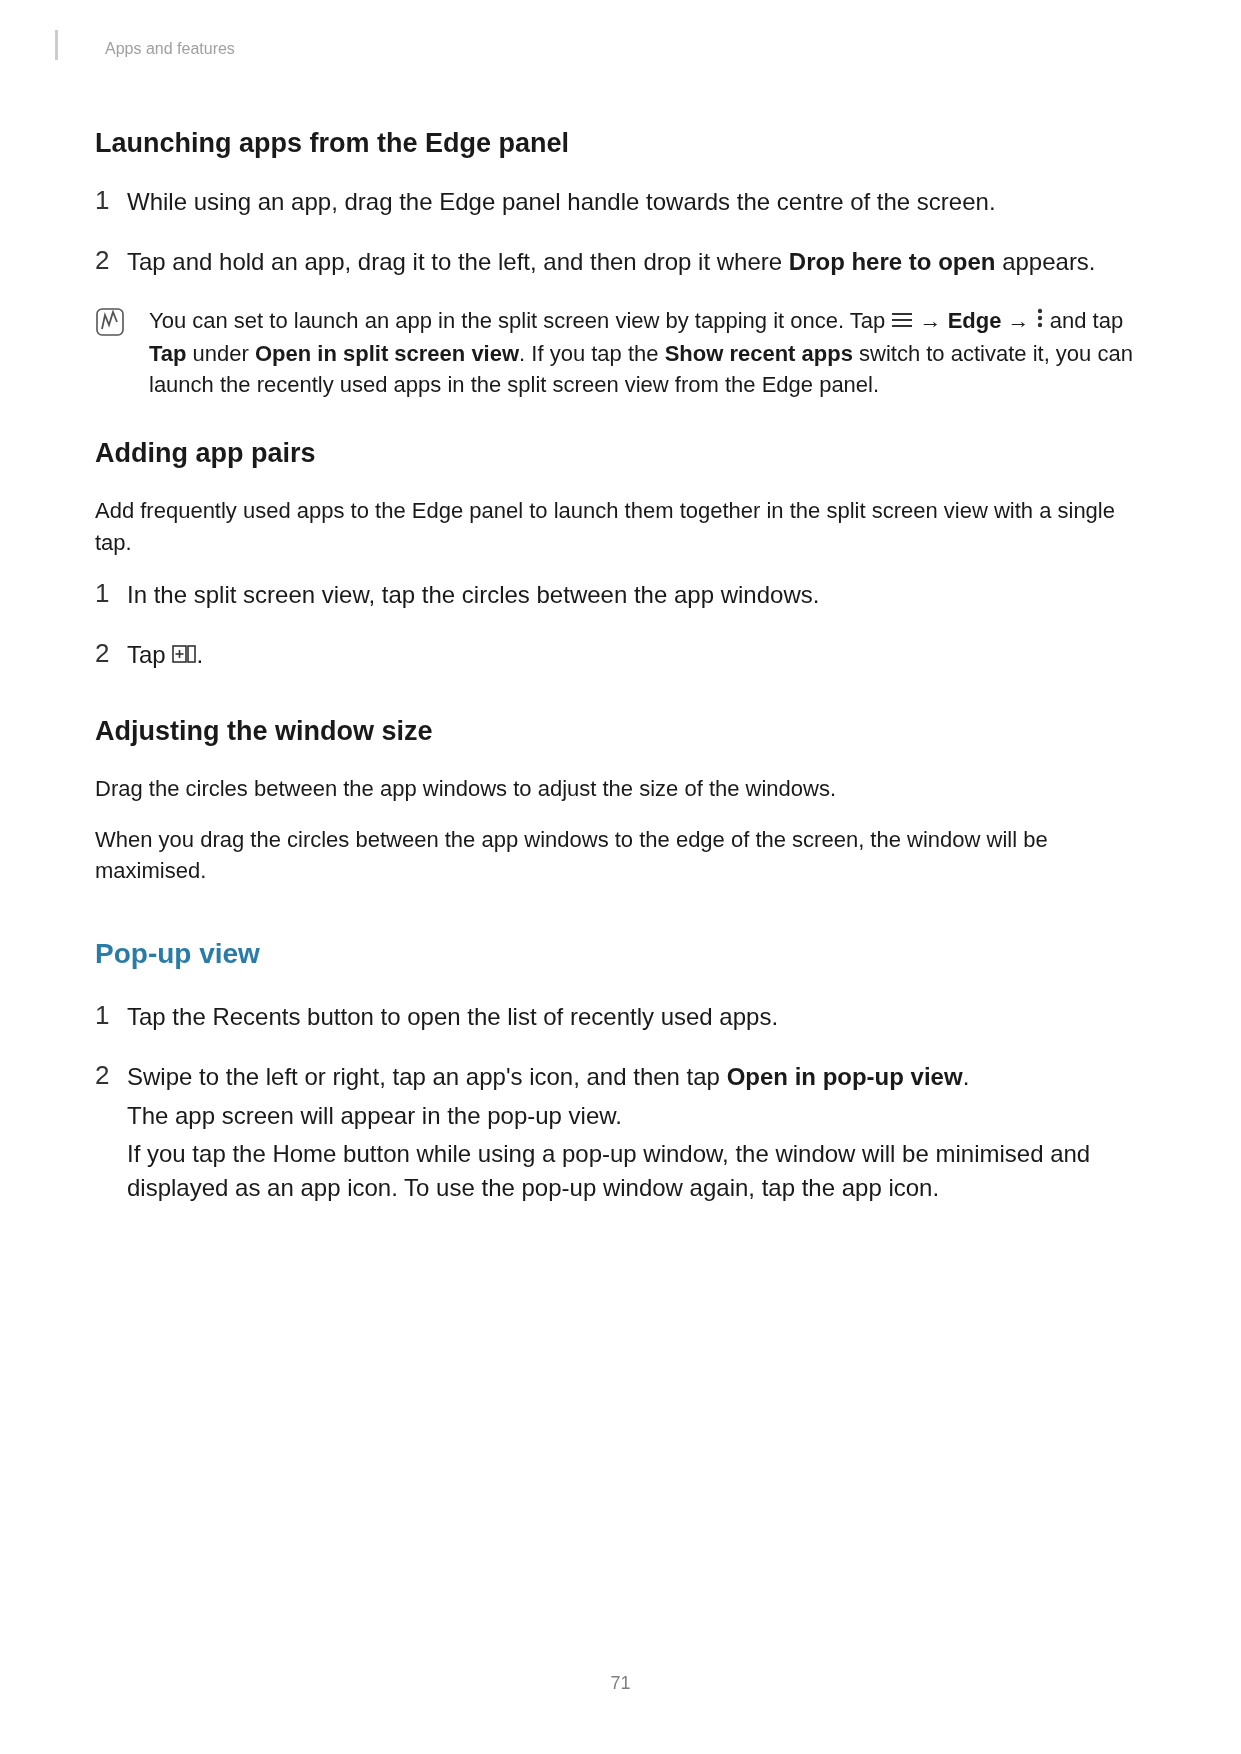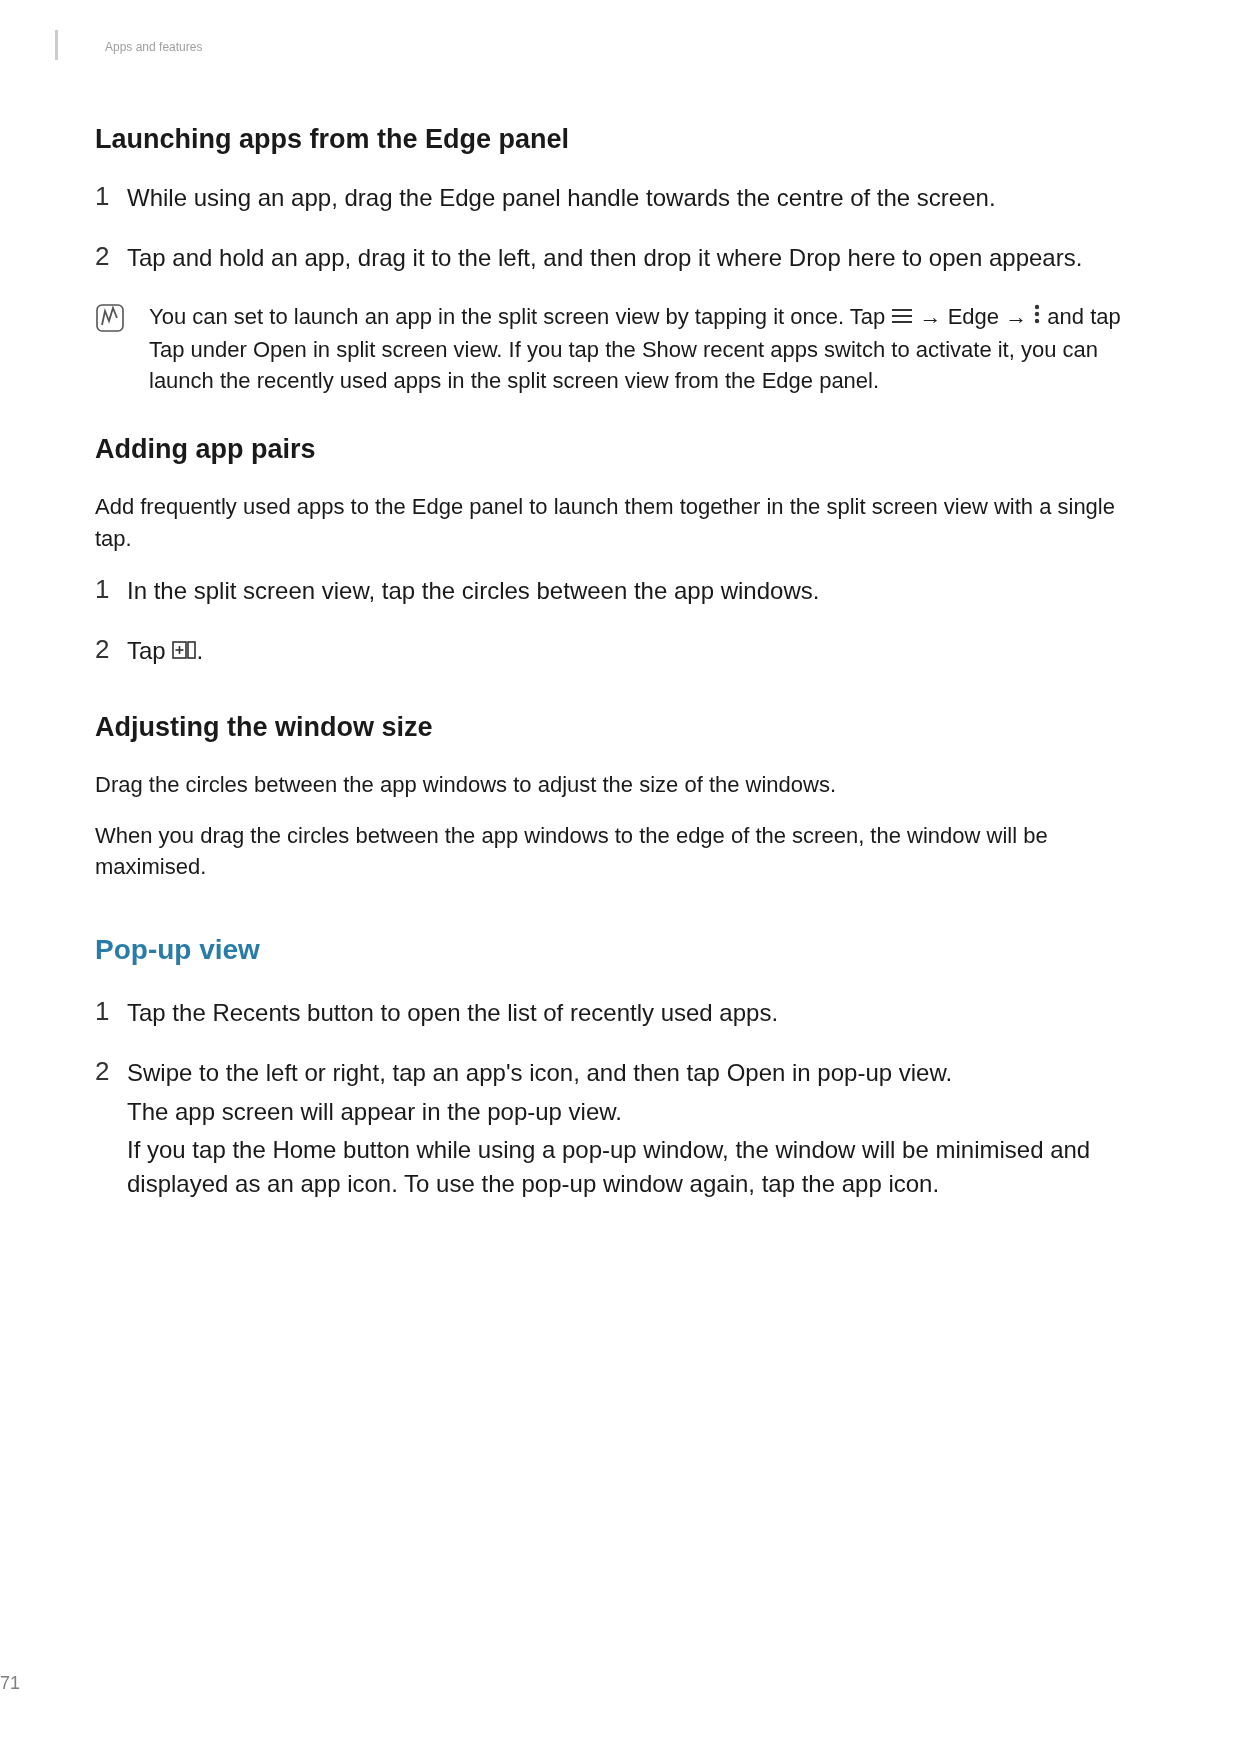--- a/index.html
+++ b/index.html
@@ -19,21 +19,21 @@
     .header-line {
       position: absolute;
       left: 55px;
       top: 30px;
       width: 3px;
       height: 30px;
       background: #cccccc;
     }
     .running-header {
       color: #a0a0a0;
-      font-size: 12px;
+      font-size: 16px;
       margin-bottom: 70px;
       padding-left: 10px;
     }
     .section-heading {
       font-size: 27px;
       font-weight: bold;
       margin-bottom: 26px;
       margin-top: 38px;
     }
     .main-heading {
@@ -59,21 +59,21 @@
     }
     .ol-body {
       font-size: 24px;
       line-height: 1.42;
       flex: 1;
     }
     .ol-body p {
       margin-bottom: 4px;
     }
     .bold {
-      font-weight: normal;
+      font-weight: bold;
     }
     .para {
       font-size: 22px;
       line-height: 1.42;
       margin-bottom: 20px;
     }
     .note-block {
       display: flex;
       align-items: flex-start;
       margin-top: 10px;
@@ -95,21 +95,21 @@
       display: inline-block;
       vertical-align: middle;
       position: relative;
       top: -2px;
     }
     .page-number {
       position: absolute;
       bottom: 60px;
       left: 0;
       right: 0;
-      text-align: left;
+      text-align: center;
       font-size: 18px;
       color: #808080;
     }
     svg {
       display: block;
     }
     .inline-icon svg {
       display: inline-block;
     }
   </style>

